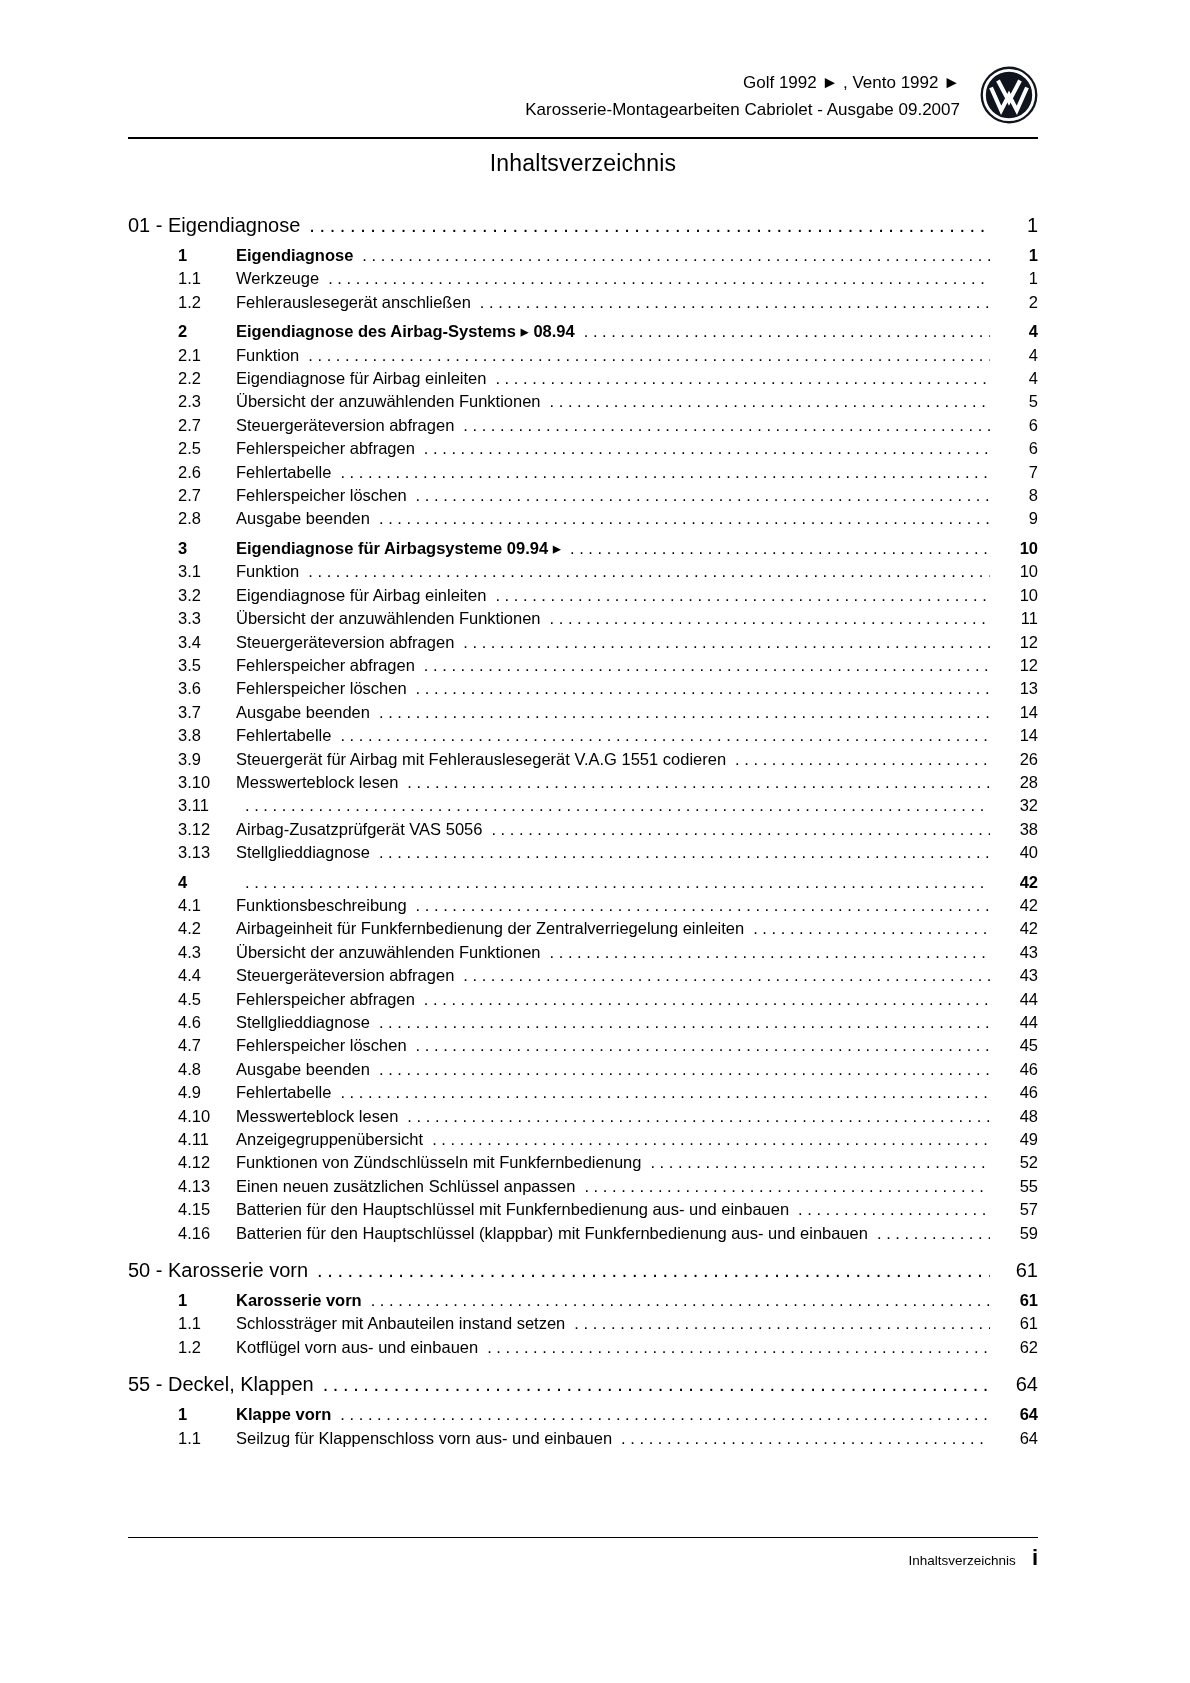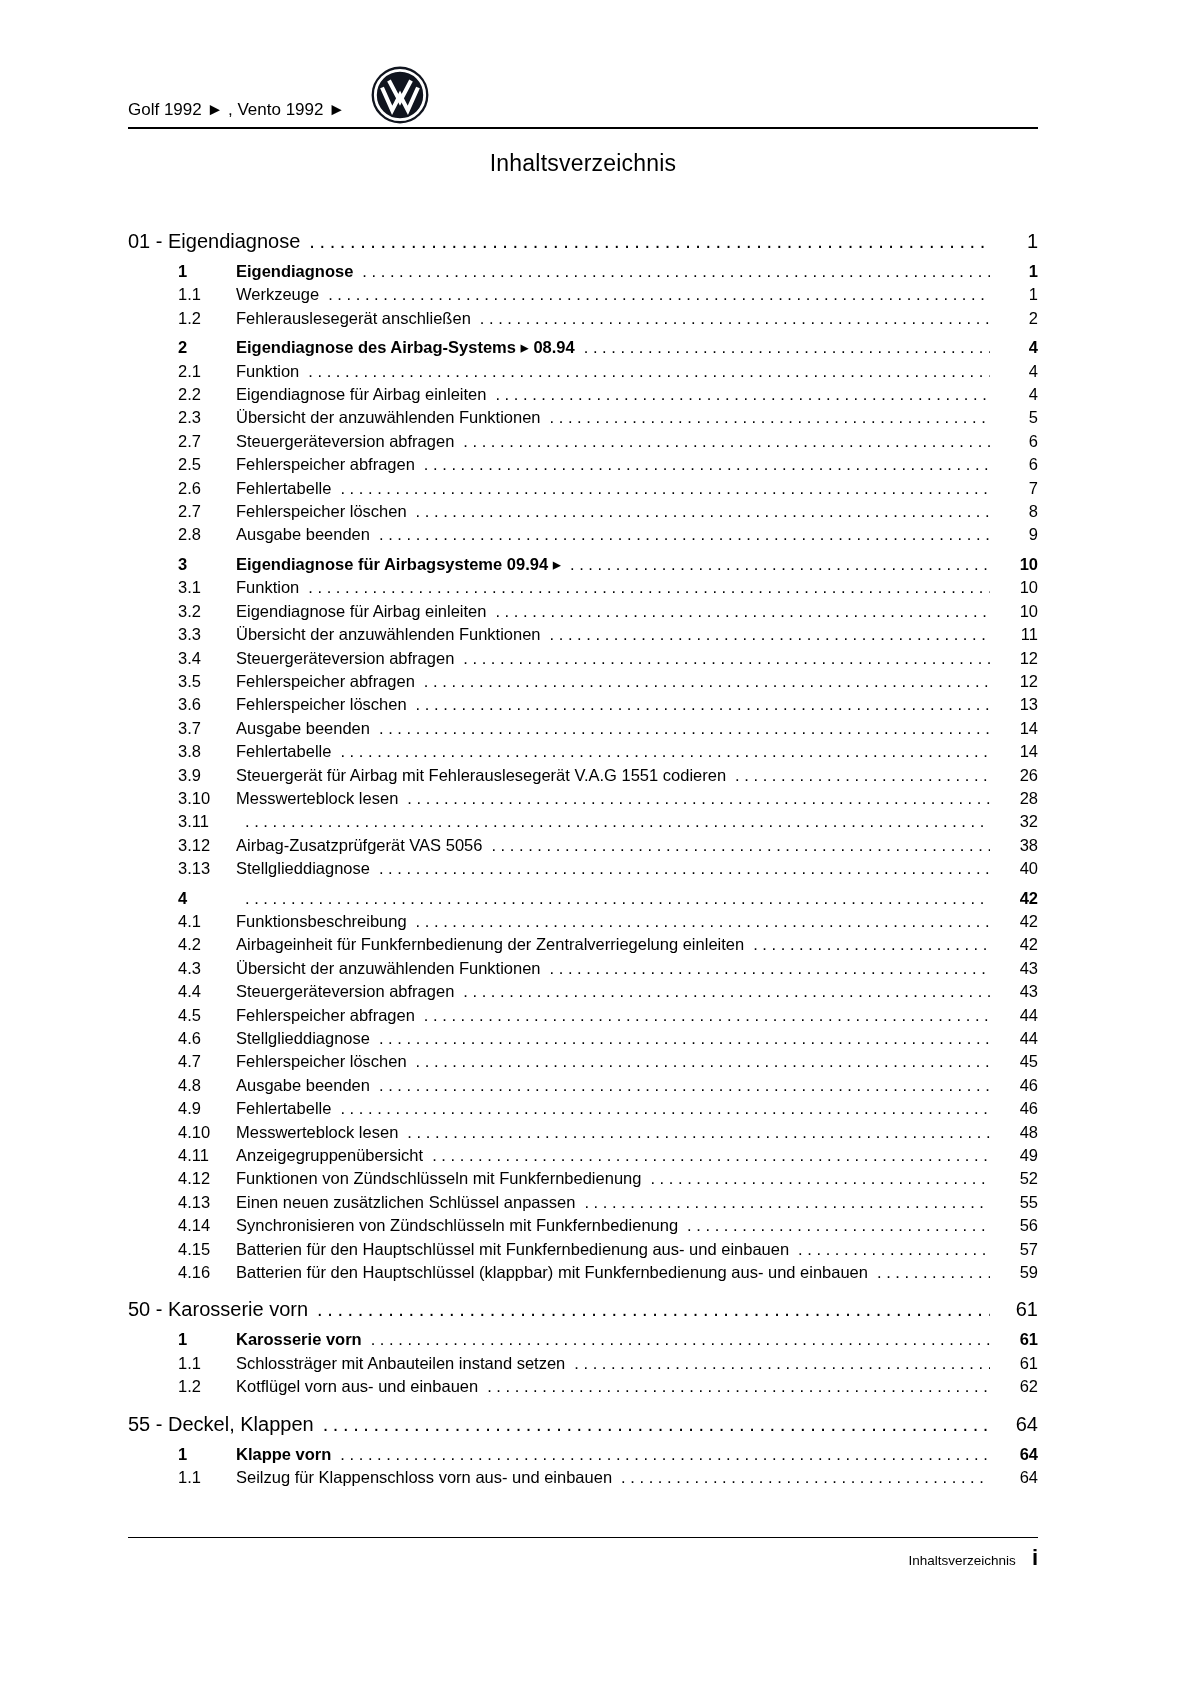--- a/index.html
+++ b/index.html
@@ -17,24 +17,24 @@
 
   
   .header {
     position: absolute;
     top: 66px;
     left: 128px;
     right: 152px;
   }
   .header-inner {
     display: flex;
-    justify-content: flex-start;
+    justify-content: flex-end;
     align-items: flex-end;
-    gap: 26px;
-    padding-bottom: 3px;
+    gap: 20px;
+    padding-bottom: 13px;
   }
   .header-text {
     text-align: right;
     font-size: 17px;
     line-height: 27px;
   }
   .logo {
     width: 58px;
     height: 58px;
     flex: none;
@@ -68,21 +68,21 @@
     align-items: baseline;
     font-size: 16.5px;
     line-height: 23.4px;
   }
   .toc-row.chapter {
     font-size: 20px;
     line-height: 25px;
     margin-top: 13px;
     margin-bottom: 5px;
   }
-  .section:first-child .toc-row.chapter { margin-top: 16px; }
+  .section:first-child .toc-row.chapter { margin-top: 0; }
   .toc-row.major { font-weight: bold; margin-top: 6px; }
   .ch-label { flex: none; white-space: nowrap; }
   .num-col { flex: none; width: 58px; margin-left: 50px; white-space: nowrap; }
   .label-col { flex: none; white-space: nowrap; overflow: hidden; max-width: 720px; }
   .dots {
     flex: 1 1 auto;
     min-width: 10px;
     overflow: hidden;
     white-space: nowrap;
     margin: 0 6px 0 9px;
@@ -112,20 +112,21 @@
 </style>
 </head>
 <body>
 
 <div class="page">
 
   <div class="header">
     <div class="header-inner">
       <div class="header-text">
         <div>Golf 1992 ► , Vento 1992 ►</div>
+        <div>Karosserie-Montagearbeiten Cabriolet - Ausgabe 09.2007</div>
       </div>
       <span class="logo">
         <svg viewBox="0 0 100 100" width="58" height="58" aria-hidden="true">
           <circle cx="50" cy="50" r="49" fill="#10141e"></circle>
           <circle cx="50" cy="50" r="42.5" fill="none" stroke="#ffffff" stroke-width="5"></circle>
           <polyline points="31,25 50,61 69,25" fill="none" stroke="#ffffff" stroke-width="7" stroke-linecap="butt"></polyline>
           <polyline points="19,37 36.5,76.5 50,50 63.5,76.5 81,37" fill="none" stroke="#ffffff" stroke-width="7" stroke-linecap="butt"></polyline>
         </svg>
       </span>
     </div>
@@ -373,26 +374,20 @@
           <span class="dots"></span>
           <span class="page-col">52</span>
         </div>
         <div class="toc-row entry">
           <span class="num-col">4.13</span>
           <span class="label-col">Einen neuen zusätzlichen Schlüssel anpassen</span>
           <span class="dots"></span>
           <span class="page-col">55</span>
         </div>
         <div class="toc-row entry">
-          <span class="num-col">4.14</span>
-          <span class="label-col">Synchronisieren von Zündschlüsseln mit Funkfernbedienung</span>
-          <span class="dots"></span>
-          <span class="page-col">56</span>
-        </div>
-        <div class="toc-row entry">
           <span class="num-col">4.15</span>
           <span class="label-col">Batterien für den Hauptschlüssel mit Funkfernbedienung aus- und einbauen</span>
           <span class="dots"></span>
           <span class="page-col">57</span>
         </div>
         <div class="toc-row entry">
           <span class="num-col">4.16</span>
           <span class="label-col">Batterien für den Hauptschlüssel (klappbar) mit Funkfernbedienung aus- und einbauen</span>
           <span class="dots"></span>
           <span class="page-col">59</span>

